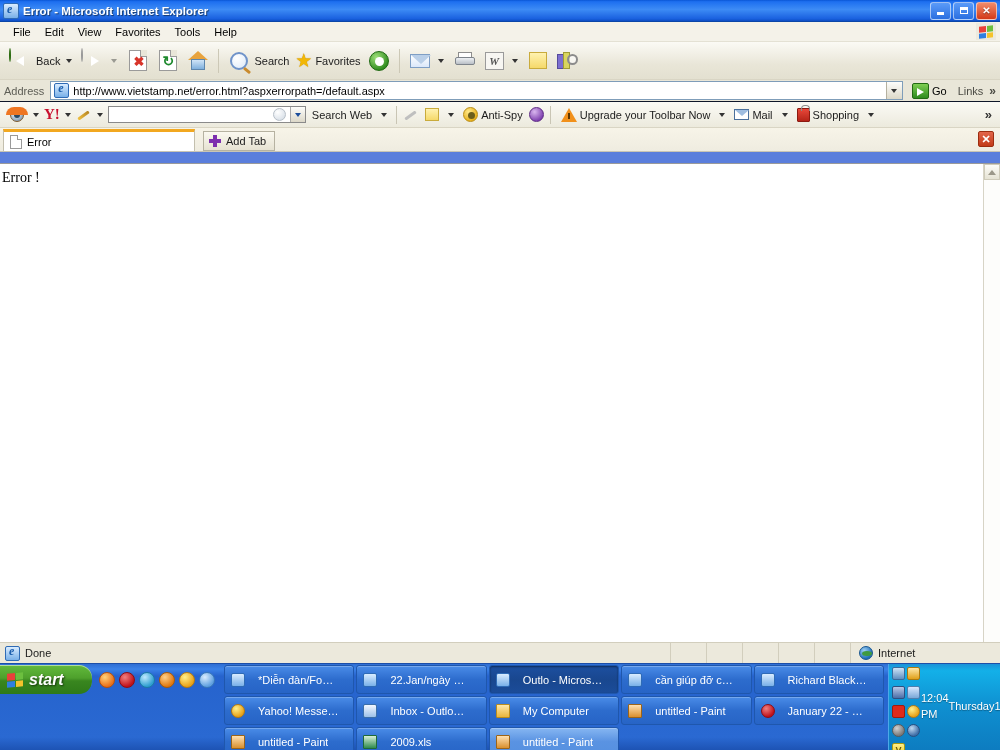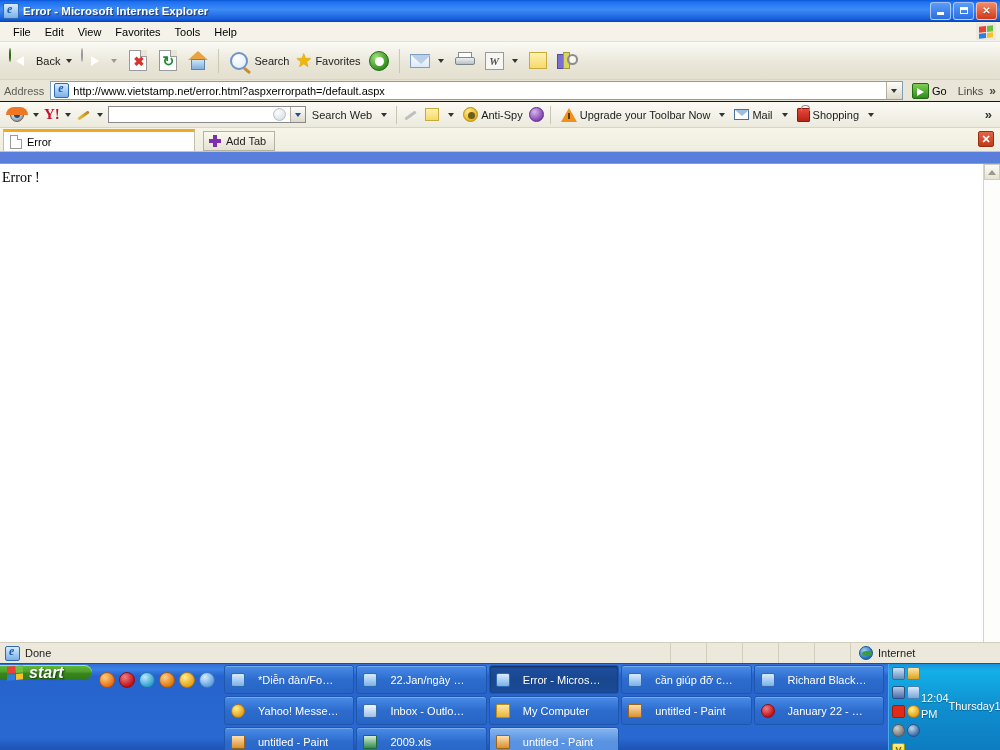--- a/index.html
+++ b/index.html
@@ -238,21 +238,21 @@
   .globe{width:14px;height:14px;border-radius:50%;background:radial-gradient(circle at 35% 30%,#9fd0f5,#1f6fb8 70%);border:1px solid #16558f;position:relative;}
   .globe:after{content:"";position:absolute;left:2px;top:4px;width:10px;height:5px;background:#3f9a3f;border-radius:50%;}
 
   
   .taskbar{
     position:absolute;left:0;right:0;bottom:0;height:87px;
     background:linear-gradient(to bottom,#2f6ed3 0%,#3b82e8 6%,#2663cd 14%, #2a69d2 85%, #1d53b4 100%);
     border-top:1px solid #1d4fa8;display:flex;align-items:stretch;
   }
   .startbtn{
-    width:92px;flex:0 0 auto;height:15px;margin-top:1px;
+    width:92px;flex:0 0 auto;height:29px;margin-top:1px;
     background:linear-gradient(to bottom,#63bb3d 0%,#4ea02c 45%,#39861f 55%,#2e7a19 100%);
     border-radius:0 13px 13px 0;display:flex;align-items:center;gap:6px;padding-left:7px;
     box-shadow:inset 0 1px 0 rgba(255,255,255,.5);
   }
   .startbtn .flagbox{width:16px;height:14px;}
   .startbtn .slabel{
     color:#fff;font-style:italic;font-weight:bold;font-size:16px;
     text-shadow:1px 1px 2px rgba(0,0,0,.6);
   }
   .quick{display:flex;align-items:center;gap:4px;padding:0 7px;height:29px;margin-top:1px;}
@@ -556,21 +556,21 @@
       <div class="taskbtn">
           <span class="tico ie"></span>
           <span class="tlabel">*Diễn đàn/Fo…</span>
         </div>
       <div class="taskbtn">
           <span class="tico ie"></span>
           <span class="tlabel">22.Jan/ngày …</span>
         </div>
       <div class="taskbtn active">
           <span class="tico ie"></span>
-          <span class="tlabel">Error - Micros…</span>
+          <span class="tlabel">Outlo - Micros…</span>
         </div>
       <div class="taskbtn">
           <span class="tico ie"></span>
           <span class="tlabel">cần giúp đỡ c…</span>
         </div>
       <div class="taskbtn">
           <span class="tico ie"></span>
           <span class="tlabel">Richard Black…</span>
         </div>
 

